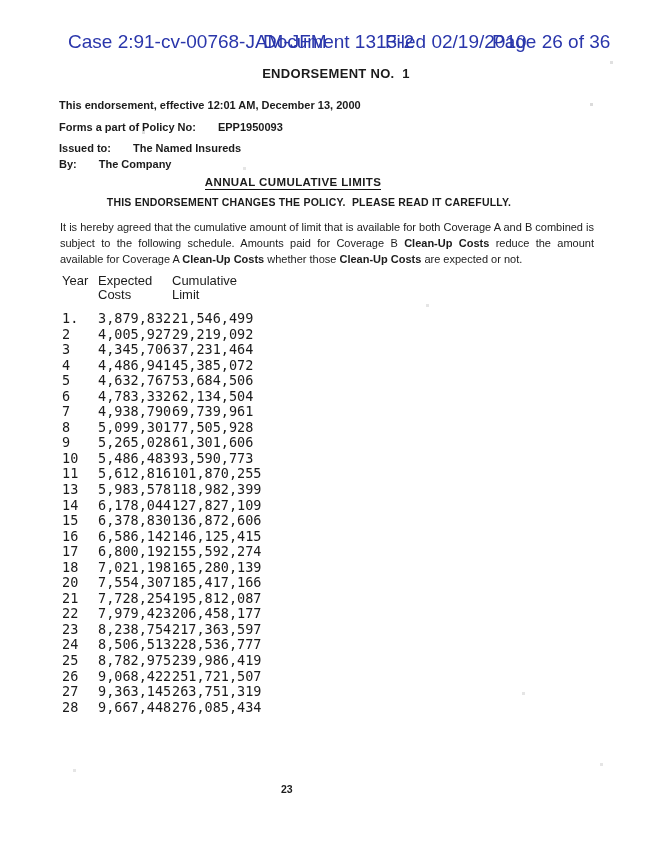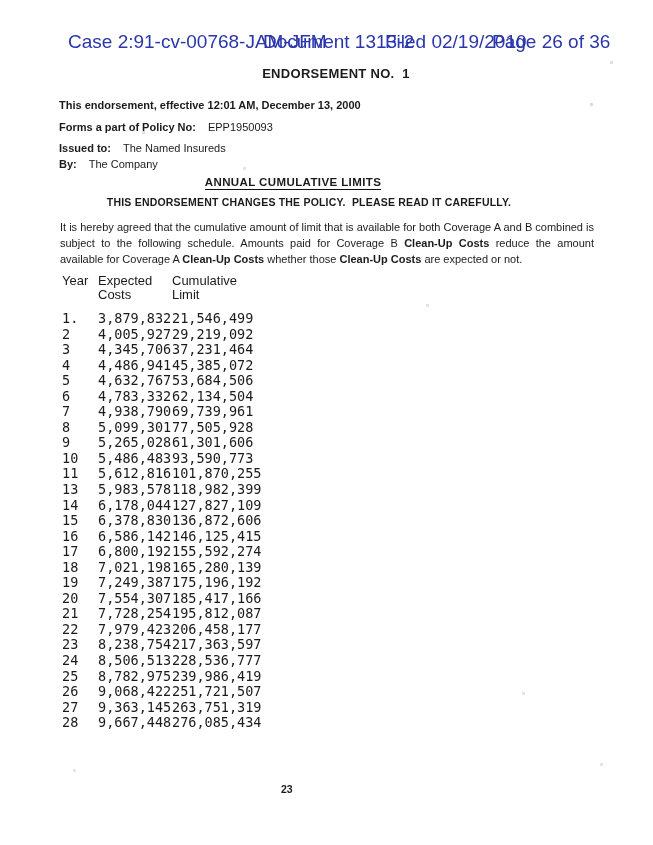--- a/index.html
+++ b/index.html
@@ -27,21 +27,21 @@
   .endorsement-title{top:66px;left:0;width:640px;text-align:center;
     font-size:13px;font-weight:bold;letter-spacing:.3px;}
 
   
   .meta-line{left:59px;font-size:11px;white-space:nowrap;}
   .meta-effective{top:99px;font-weight:bold;}
   .meta-policy{top:121px;}
   .meta-issued{top:142px;}
   .meta-by{top:158px;}
   .meta-label{font-weight:bold;}
-  .meta-value{font-weight:normal;margin-left:12px;}
+  .meta-value{font-weight:bold;margin-left:22px;}
 
   
   .section-heading-wrap{top:172px;left:0;width:586px;text-align:center;}
   .section-heading{display:inline-block;font-size:11.5px;font-weight:bold;
     letter-spacing:.4px;border-bottom:1.6px solid #111;padding-bottom:1px;}
   .notice-line{top:196px;left:0;width:586px;text-align:center;
     font-size:10.5px;font-weight:bold;letter-spacing:.2px;}
 
   
   .agreement{top:219px;left:60px;width:534px;font-size:11px;line-height:16px;
@@ -201,25 +201,20 @@
         <span class="tcell c-year">17</span>
         <span class="tcell c-expected">6,800,192</span>
         <span class="tcell c-cumulative">155,592,274</span>
       </div>
       <div class="trow">
         <span class="tcell c-year">18</span>
         <span class="tcell c-expected">7,021,198</span>
         <span class="tcell c-cumulative">165,280,139</span>
       </div>
       <div class="trow">
-        <span class="tcell c-year">19</span>
-        <span class="tcell c-expected">7,249,387</span>
-        <span class="tcell c-cumulative">175,196,192</span>
-      </div>
-      <div class="trow">
         <span class="tcell c-year">20</span>
         <span class="tcell c-expected">7,554,307</span>
         <span class="tcell c-cumulative">185,417,166</span>
       </div>
       <div class="trow">
         <span class="tcell c-year">21</span>
         <span class="tcell c-expected">7,728,254</span>
         <span class="tcell c-cumulative">195,812,087</span>
       </div>
       <div class="trow">

